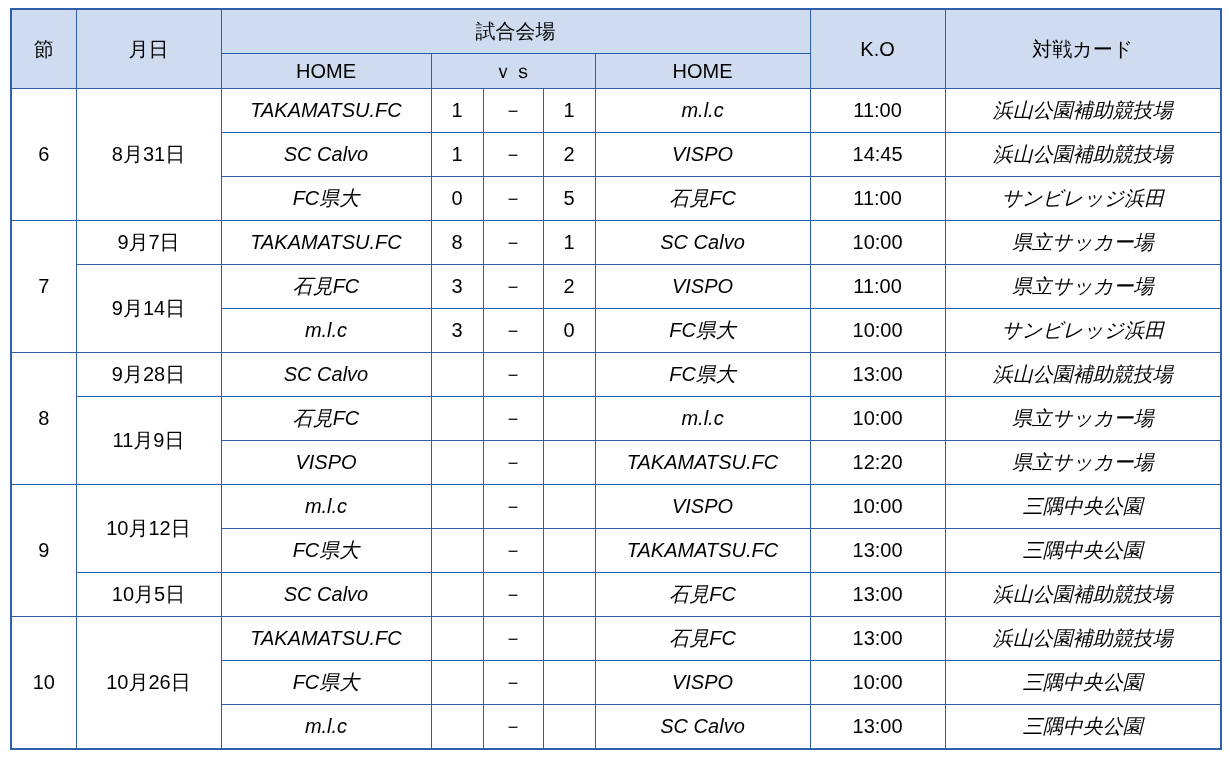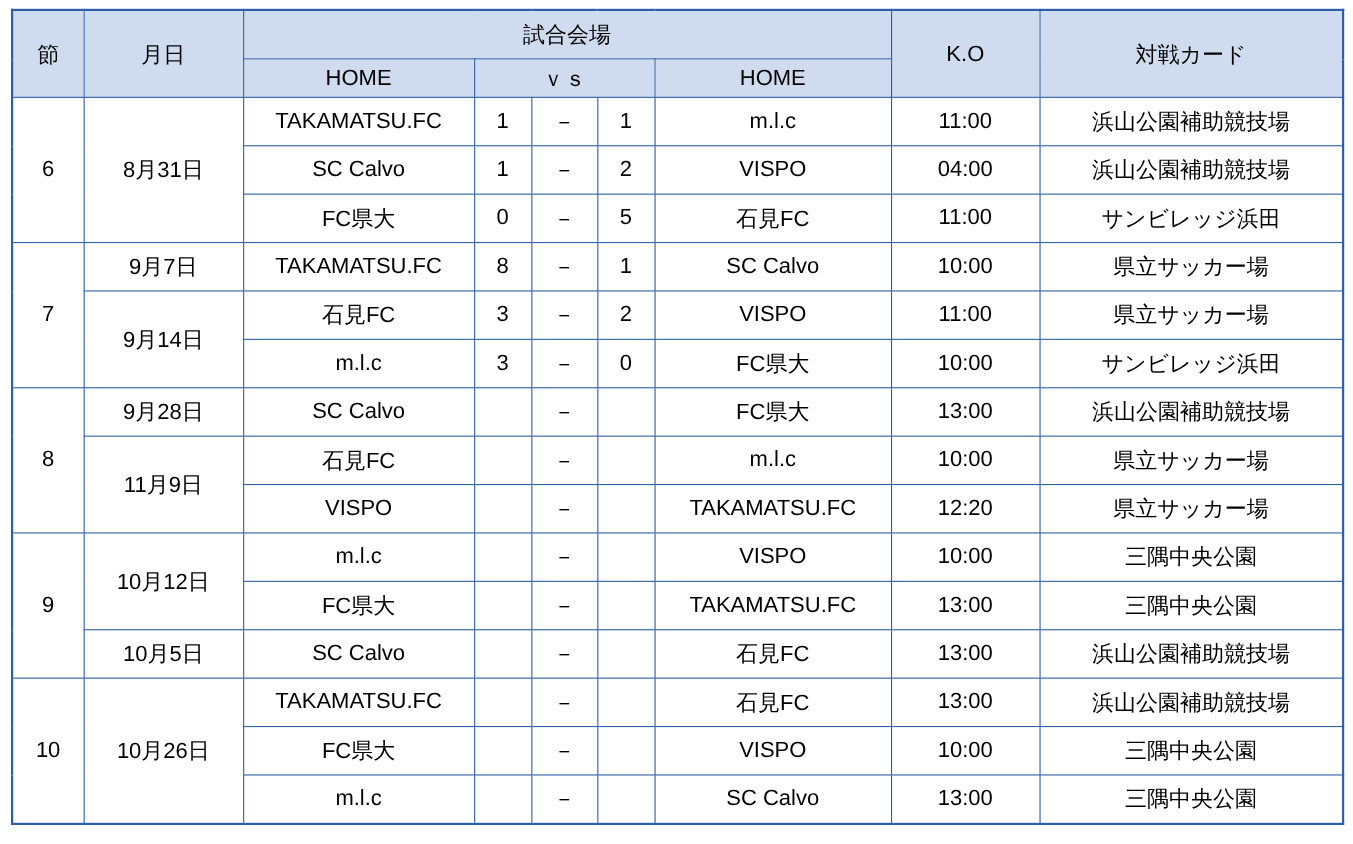--- a/index.html
+++ b/index.html
@@ -65,20 +65,21 @@
     font-size: 22px;
   }
   td.score, td.dash {
     font-size: 21px;
   }
   td.ko {
     font-size: 20px;
   }
   td.team, td.venue {
     font-size: 20px;
+    font-style: italic;
   }
   tbody tr td {
     background: #ffffff;
   }
   .thickline td, .thickline th {
     border-bottom: 2px solid #2f5fa8;
   }
 </style>
 </head>
 <body>
@@ -121,21 +122,21 @@
           <td class="team">m.l.c</td>
           <td class="ko">11:00</td>
           <td class="venue">浜山公園補助競技場</td>
         </tr>
         <tr>
           <td class="team">SC Calvo</td>
           <td class="score">1</td>
           <td class="dash">－</td>
           <td class="score">2</td>
           <td class="team">VISPO</td>
-          <td class="ko">04:00</td>
+          <td class="ko">14:45</td>
           <td class="venue">浜山公園補助競技場</td>
         </tr>
         <tr class="thickline">
           <td class="team">FC県大</td>
           <td class="score">0</td>
           <td class="dash">－</td>
           <td class="score">5</td>
           <td class="team">石見FC</td>
           <td class="ko">11:00</td>
           <td class="venue">サンビレッジ浜田</td>

